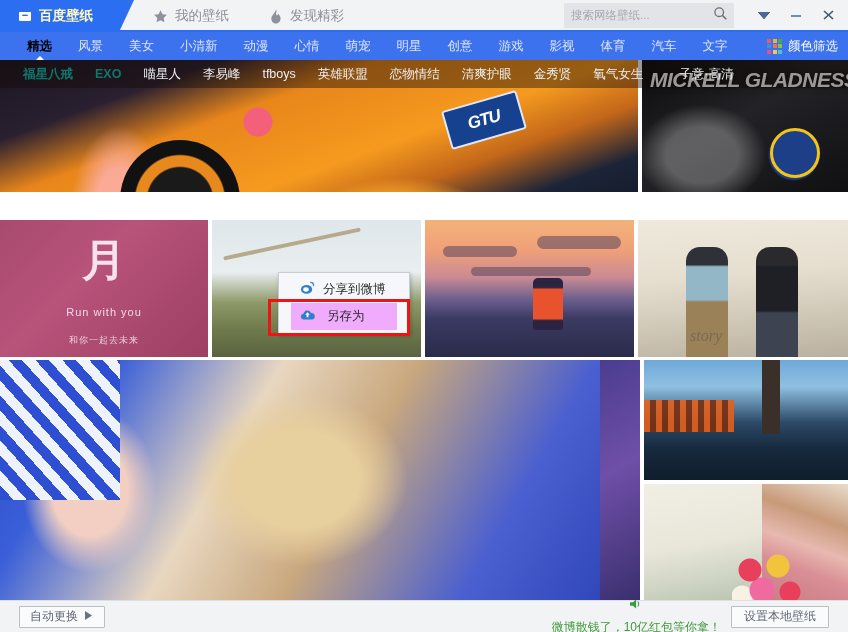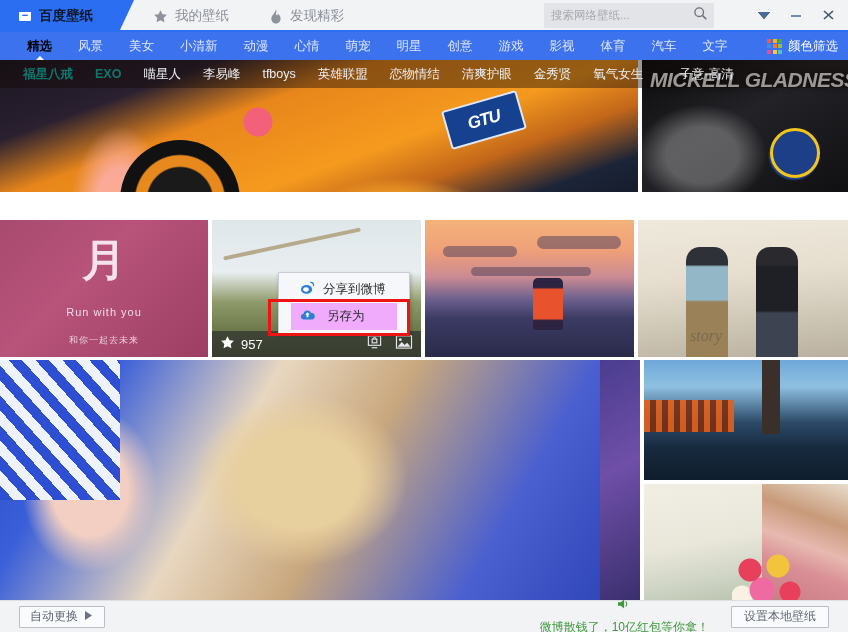--- a/index.html
+++ b/index.html
@@ -17,38 +17,38 @@
     background: #f2f3f5;
     border-bottom: 2px solid #2b6ef2;
     display: flex; align-items: stretch;
   }
   .tab {
     position: relative; display: flex; align-items: center;
     gap: 7px; padding: 0 22px 0 18px; height: 32px;
     font-size: 13.5px; color: #8a8f99; cursor: default;
   }
   .tab.active {
-    background: #2b6ef2; color: #0f172a; font-weight: bold;
+    background: #2b6ef2; color: #fef9c3; font-weight: bold;
     padding-right: 26px;
   }
   .tab.active::after {
     content: ""; position: absolute; right: -15px; top: 0;
     width: 0; height: 0;
     border-left: 15px solid #2b6ef2;
     border-bottom: 32px solid transparent;
   }
   .tab .ic { display:inline-block; line-height: 0; }
   .tab-label { white-space: nowrap; }
 
   .spacer { flex: 1; }
 
   .searchbox {
     align-self: center; position: relative;
     width: 170px; height: 25px; background: #e2e4e8;
-    border-radius: 1px; margin-right: 34px;
+    border-radius: 1px; margin-right: 14px;
     display: flex; align-items: center;
   }
   .searchbox input {
     border: none; outline: none; background: transparent;
     font-size: 11.5px; color: #6d7078; width: 140px;
     padding-left: 7px; font-family: inherit;
   }
   .searchbox input::placeholder { color: #a6a9b0; }
   .search-ic { position: absolute; right: 6px; top: 3px; }
 
@@ -238,21 +238,21 @@
     display:flex; align-items:center; padding: 0 19px;
   }
   .btn-auto {
     display:flex; align-items:center; gap:6px;
     height:22px; padding:0 10px; border:1px solid #b9bec7; background:#fafbfc;
     font-size:12px; color:#5f6672; border-radius:1px; cursor:default;
   }
   .promo { margin-left:auto; display:flex; align-items:center; gap:6px;
            font-size:12px; color:#3e9a3c; white-space:nowrap;flex-direction:column; }
   .btn-local {
-    margin-left:22px; height:22px; padding:0 12px; border:1px solid #b9bec7;
+    margin-left:10px; height:22px; padding:0 12px; border:1px solid #b9bec7;
     background:#fafbfc; font-size:12px; color:#5f6672; border-radius:1px;
     display:flex; align-items:center; cursor:default;
   }
 </style>
 </head>
 <body>
 
 <div class="app">
 
   <div class="titlebar">
@@ -364,47 +364,20 @@
     </div>
 
     <div class="cell img-pink" style="left:0;top:160px;width:208px;height:137px;">
       <div class="mark">月</div>
       <div class="l1">Run with you</div>
       <div class="l2">和你一起去未来</div>
     </div>
 
     <div class="cell img-grass" style="left:212px;top:160px;width:209px;height:137px;">
       <div class="stick"></div>
-      <div class="overlay">
-        <div class="ov-left">
-          <span>
-            <svg width="15" height="15" viewBox="0 0 16 16">
-                <path d="M8 1.2l2.1 4.3 4.7.7-3.4 3.3.8 4.7L8 11.9 3.8 14.2l.8-4.7L1.2 6.2l4.7-.7z" fill="#ffffff"></path>
-              </svg>
-          </span>
-          <span>957</span>
-        </div>
-        <div class="ov-right">
-          <span>
-            <svg width="17" height="16" viewBox="0 0 18 17">
-                <rect x="2.5" y="2" width="13" height="10" fill="none" stroke="#e6e8ec" stroke-width="1.2"></rect>
-                <rect x="6.5" y="5.4" width="5" height="4" fill="none" stroke="#e6e8ec" stroke-width="1.2"></rect>
-                <path d="M7.4 5.4a1.6 1.6 0 013.2 0" fill="none" stroke="#e6e8ec" stroke-width="1.1"></path>
-                <line x1="6" y1="14.6" x2="12" y2="14.6" stroke="#e6e8ec" stroke-width="1.2"></line>
-              </svg>
-          </span>
-          <span>
-            <svg width="18" height="16" viewBox="0 0 19 17">
-                <rect x="1.5" y="2" width="16" height="13" fill="none" stroke="#e6e8ec" stroke-width="1.2"></rect>
-                <circle cx="5.6" cy="6" r="1.5" fill="#e6e8ec"></circle>
-                <path d="M2.6 13.5l4.6-5 3 3.3 2.6-2.6 3.6 4.3z" fill="#e6e8ec"></path>
-              </svg>
-          </span>
-        </div>
-      </div>
     </div>
 
     <div class="cell img-sunset" style="left:425px;top:160px;width:209px;height:137px;">
       <div class="cloud" style="left:18px;top:26px;width:74px;height:11px;"></div>
       <div class="cloud" style="left:112px;top:16px;width:84px;height:13px;"></div>
       <div class="cloud" style="left:46px;top:47px;width:120px;height:9px;"></div>
       <div class="lamp"></div>
     </div>
 
     <div class="cell img-men" style="left:638px;top:160px;width:210px;height:137px;">

